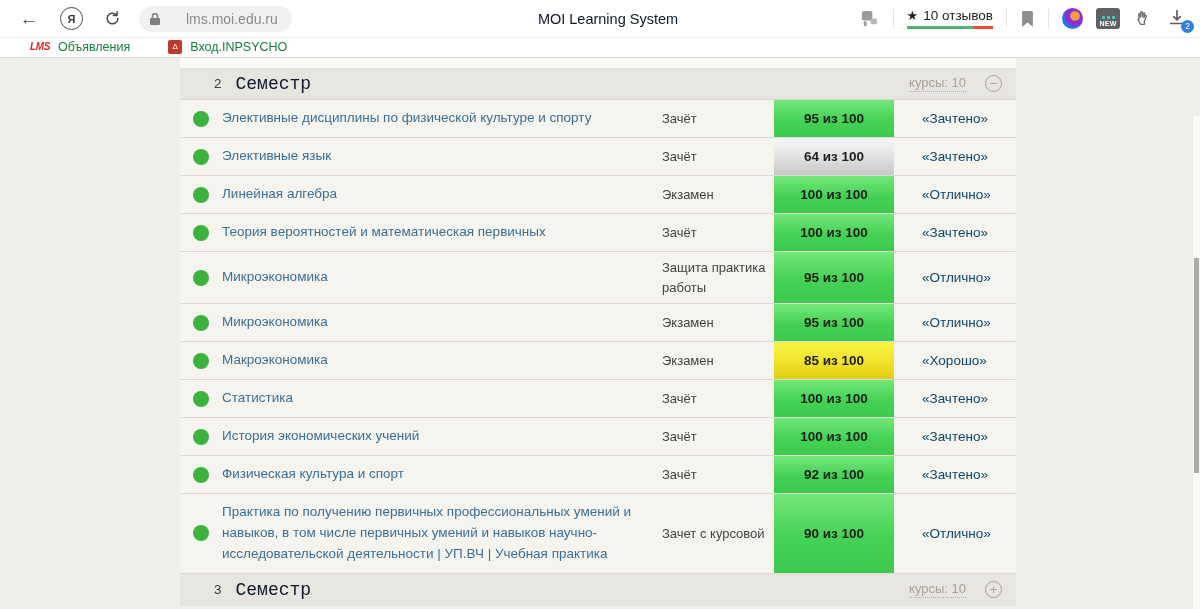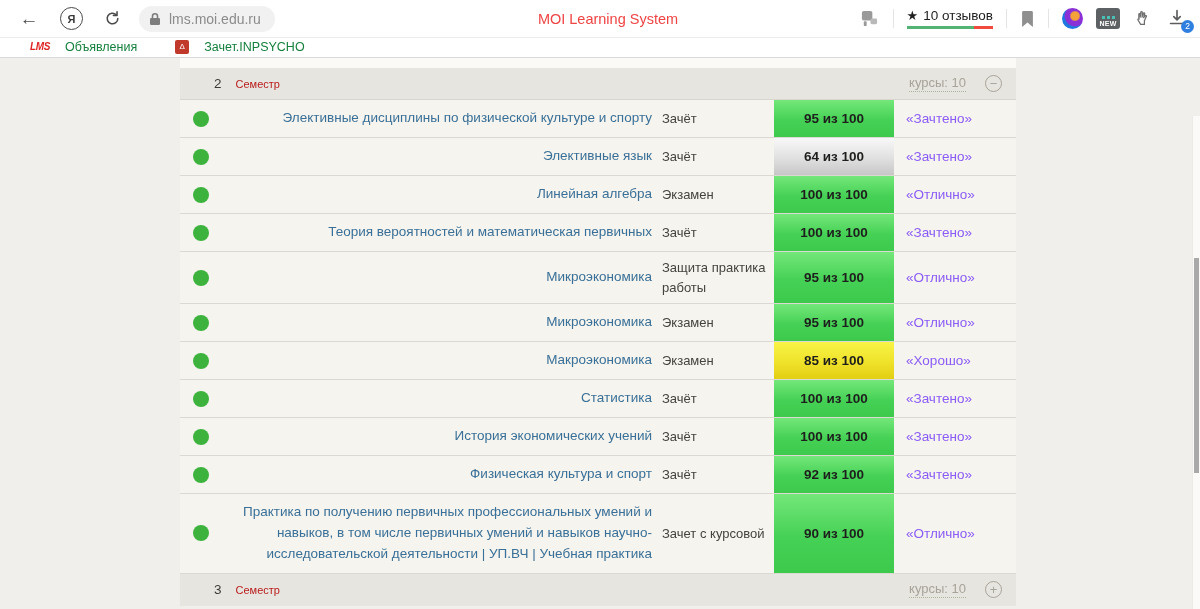--- a/index.html
+++ b/index.html
@@ -4,70 +4,70 @@
 <style>
   * { margin:0; padding:0; box-sizing:border-box; }
   html,body { width:1200px; height:609px; overflow:hidden; font-family:"Liberation Sans","DejaVu Sans",sans-serif; background:#f1efeb; }
 
   
   .topbar{ position:relative; height:38px; background:#ffffff; border-bottom:1px solid #ececec; display:flex; align-items:center; padding:0 10px; }
   .nav-ico{ width:26px; height:26px; display:flex; align-items:center; justify-content:center; color:#4a4a4a; cursor:pointer; }
   .back-arrow{ font-size:19px; margin-left:6px; }
   .ya-circle{ width:23px; height:23px; border:1.6px solid #4a4a4a; border-radius:50%; display:flex; align-items:center; justify-content:center; font-size:11px; font-weight:bold; color:#3a3a3a; margin-left:18px; }
   .reload{ margin-left:16px; }
-  .addr-pill{ margin-left:14px; height:26px; background:#f1f1f1; border-radius:14px; display:flex; align-items:center; padding:0 14px 0 10px; gap:8px; min-width:128px; cursor:text; }
+  .addr-pill{ margin-left:14px; height:26px; background:#f1f1f1; border-radius:14px; display:flex; align-items:center; padding:0 14px 0 10px; gap:25px; min-width:128px; cursor:text; }
   .addr-url{ color:#8b8b8b; font-size:14px; }
-  .page-title{ position:absolute; left:16px; right:0; text-align:center; top:11px; font-size:14.5px; color:#ef4444; pointer-events:none; }
+  .page-title{ position:absolute; left:16px; right:0; text-align:center; top:11px; font-size:14.5px; color:#0f172a; pointer-events:none; }
   .topbar-right{ margin-left:auto; display:flex; align-items:center; gap:13px; z-index:2; }
   .vdiv{ width:1px; height:19px; background:#e4e4e4; }
   .rating{ display:flex; flex-direction:column; align-items:center; cursor:pointer; }
   .rating-line{ display:flex; align-items:center; gap:5px; font-size:13.5px; color:#1f1f1f; }
   .star{ font-size:13px; color:#1f1f1f; }
   .rating-bar{ margin-top:3px; width:86px; height:3px; display:flex; }
   .rating-bar .g{ flex:0 0 78%; background:#52b374; }
   .rating-bar .r{ flex:1; background:#f0493e; }
   .circle-ext{ width:21px; height:21px; border-radius:50%; background:radial-gradient(circle at 62% 38%, #f5a13a 0 22%, #8b2fd6 30% 52%, #1f78e0 60% 100%); cursor:pointer; }
   .new-ext{ width:24px; height:21px; background:#5d6163; border-radius:3px; display:flex; flex-direction:column; align-items:center; justify-content:flex-end; padding:2px; cursor:pointer; }
   .new-ext .dots{ display:flex; gap:2px; margin-bottom:1px; }
   .new-ext .dots i{ width:3px; height:3px; background:#49c0b6; }
   .new-ext .lbl{ font-size:7px; font-weight:bold; color:#fff; letter-spacing:.3px; }
   .dl-wrap{ position:relative; width:24px; height:24px; cursor:pointer; }
   .dl-badge{ position:absolute; right:-4px; bottom:-2px; min-width:13px; height:13px; background:#2f7fe0; border-radius:50%; color:#fff; font-size:8.5px; display:flex; align-items:center; justify-content:center; }
 
   .bookmarks{ height:20px; background:#ffffff; border-bottom:1px solid #d9d9d9; display:flex; align-items:center; padding:0 10px 2px 30px; gap:38px; }
-  .bm{ display:flex; align-items:center; gap:15px; cursor:pointer; }
+  .bm{ display:flex; align-items:center; gap:8px; cursor:pointer; }
   .bm-label{ font-size:12.5px; color:#15803d; }
   .lms-logo{ color:#e02424; font-weight:800; font-size:10px; letter-spacing:-.4px; font-style:italic; }
   .psy-ico{ width:14px; height:14px; background:#c0392b; border-radius:2px; display:flex; align-items:center; justify-content:center; color:#fff; font-size:8px; }
 
   
   .content{ position:relative; height:549px; background:#f1efeb; }
   .grades-table{ position:absolute; left:180px; top:0; width:836px; }
   .table-top-strip{ height:10px; background:#fbfaf7; }
   .sem-row{ height:32px; background:#e7e5df; border-bottom:1px solid #d8d6cf; display:flex; align-items:center; padding:0 14px 0 34px; }
   .sem-num{ font-size:13.5px; color:#3c3b36; margin-right:14px; }
-  .sem-label{ font-size:11px; color:#b91c1c; }
+  .sem-label{ font-size:18px; color:#0f172a;font-family:Liberation Mono, monospace; }
   .sem-right{ margin-left:auto; display:flex; align-items:center; gap:19px; cursor:pointer; }
   .courses-link{ font-size:13px; color:#a7a39a; border-bottom:1px dotted #aab59d; padding-bottom:1px; }
   .circle-btn{ width:17px; height:17px; border:1.4px solid #a7a39a; border-radius:50%; color:#a7a39a; display:flex; align-items:center; justify-content:center; font-size:13px; line-height:1; }
   .circle-btn.minus::before{ content:"−"; margin-top:-1px; }
   .circle-btn.plus::before{ content:"+"; margin-top:-1px; }
 
   .row{ display:flex; align-items:center; min-height:38px; background:#f5f4ef; border-bottom:1px solid #dcd9d2; }
   .dot-cell{ flex:0 0 42px; display:flex; justify-content:center; }
   .dot{ width:16px; height:16px; border-radius:50%; background:#3db33d; }
-  .name-cell{ flex:1 1 auto; padding:8px 10px 8px 0; max-width:440px;text-align:right; }
+  .name-cell{ flex:1 1 auto; padding:8px 10px 8px 0; max-width:440px; }
   .course-link{ font-size:13.5px; color:#3a7097; text-decoration:none; line-height:1.55; cursor:pointer; }
   .type-cell{ flex:0 0 112px; font-size:13px; color:#45433e; line-height:1.5; padding:6px 6px 6px 0; }
   .badge-cell{ flex:0 0 120px; align-self:stretch; display:flex;border-radius:7px; }
   .badge{ flex:1; display:flex; align-items:center; justify-content:center; font-size:13.5px; font-weight:700; color:#1e1e1c; }
   .badge-green{ background:linear-gradient(180deg,#74e77a 0%,#45d155 55%,#3cc94c 100%); }
   .badge-gray{ background:linear-gradient(180deg,#f8f8f8 0%,#e0e0e0 55%,#c7c7c7 100%); }
   .badge-yellow{ background:linear-gradient(180deg,#f9f447 0%,#efe22a 55%,#e2ce12 100%); }
-  .grade-cell{ flex:0 0 122px; font-size:13.5px; color:#8b5cf6; padding-left:12px; }
+  .grade-cell{ flex:0 0 122px; font-size:13.5px; color:#0c4a6e; padding-left:28px; }
 
   
   .scroll-track{ position:absolute; right:0; top:58px; width:8px; height:551px; background:#fbfaf8; border-left:1px solid #eceae6; }
   .scroll-thumb{ position:absolute; right:1px; top:142px; width:5px; height:215px; background:#a9a9a9; cursor:pointer; }
 
   svg{ display:block; }
 </style>
 </head>
 <body>
 
@@ -133,21 +133,21 @@
   </div>
 </div>
 
 <div class="bookmarks">
   <div class="bm">
     <span class="lms-logo">LMS</span>
     <span class="bm-label">Объявления</span>
   </div>
   <div class="bm">
     <span class="psy-ico">Δ</span>
-    <span class="bm-label">Зачет.INPSYCHO</span>
+    <span class="bm-label">Вход.INPSYCHO</span>
   </div>
 </div>
 
 <div class="content">
   <div class="grades-table">
     <div class="table-top-strip"></div>
 
     <div class="sem-row">
       <span class="sem-num">2</span>
       <span class="sem-label">Семестр</span>

